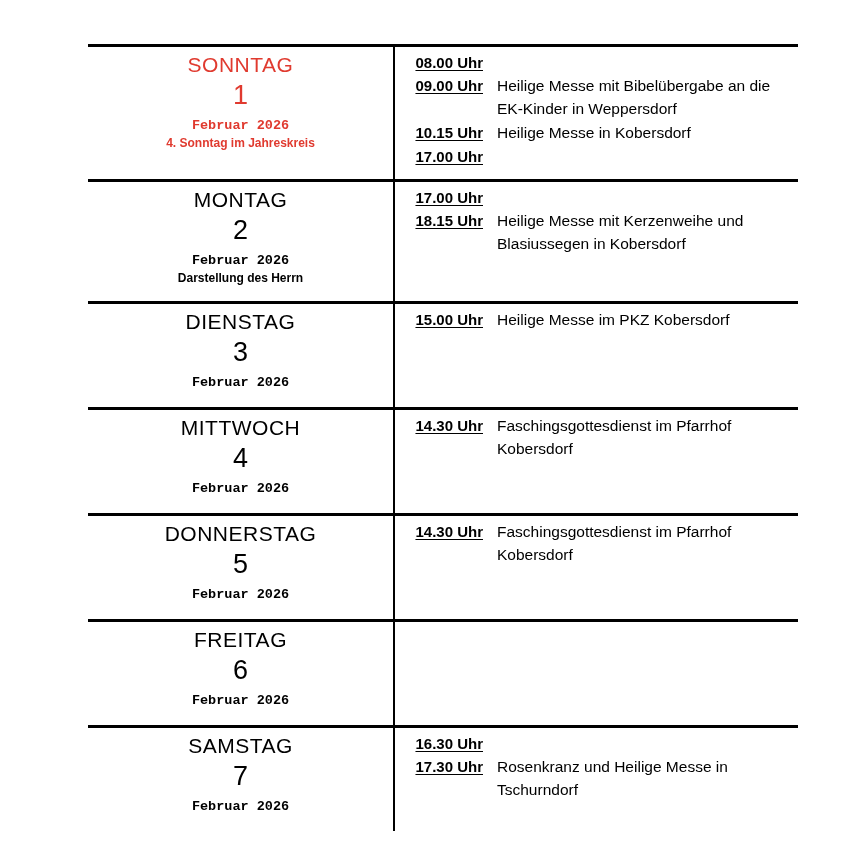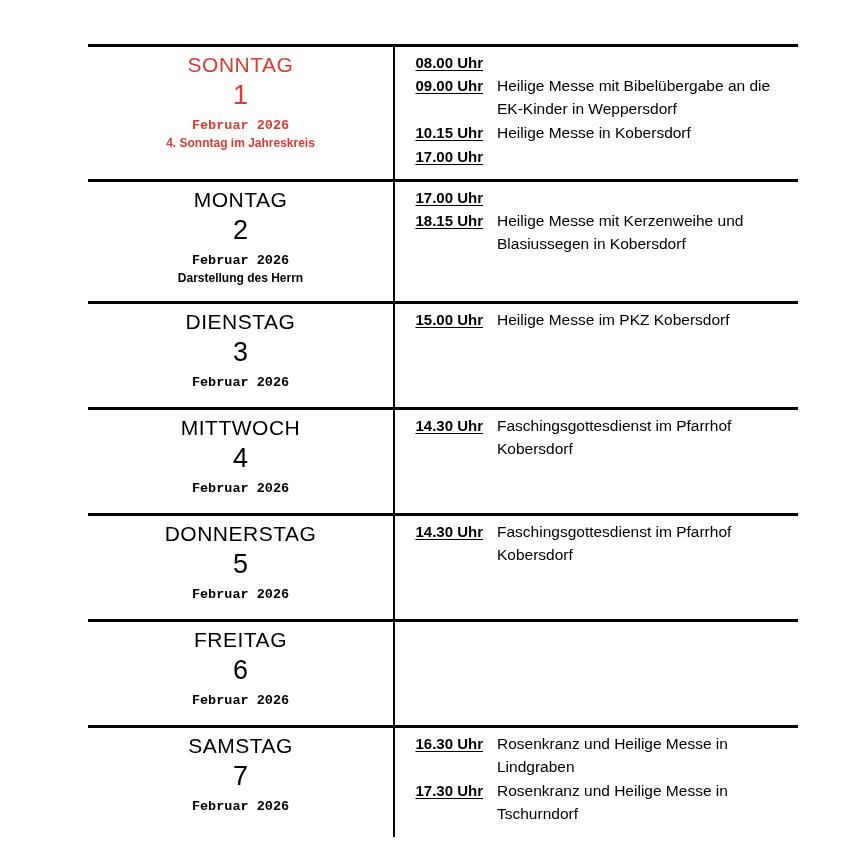--- a/index.html
+++ b/index.html
@@ -207,21 +207,20 @@
     </div>
     <div class="day-row">
       <div class="date-cell">
         <div class="weekday">SAMSTAG</div>
         <div class="daynum">7</div>
         <div class="monthyear">Februar 2026</div>
       </div>
       <div class="events-cell">
         <div class="event">
           <div class="event-time">16.30 Uhr</div>
-          <div class="event-desc">Rosenkranz und Heilige Messe in Lindgraben</div>
         </div>
         <div class="event">
           <div class="event-time">17.30 Uhr</div>
           <div class="event-desc">Rosenkranz und Heilige Messe in Tschurndorf</div>
         </div>
       </div>
     </div>
   </div>
 
 </body></html>

